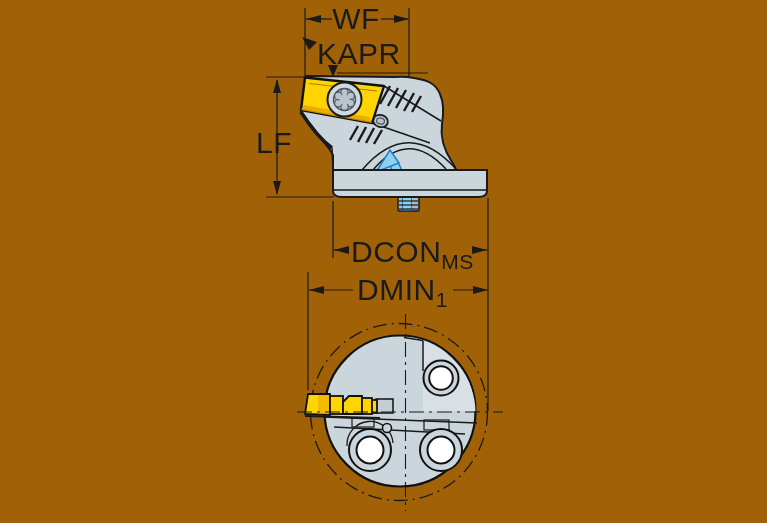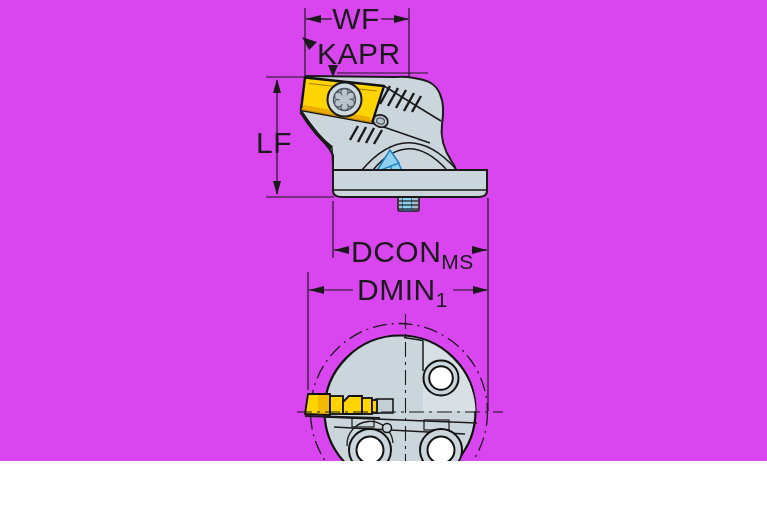--- a/index.html
+++ b/index.html
@@ -1,16 +1,16 @@
 <!DOCTYPE html>
 <html><head>
 <meta charset="utf-8">
 <style>
   html,body{margin:0;padding:0;background:#ffffff;}
-  .page{width:767px;height:461px;background:#d946ef;position:relative;overflow:hidden;}
+  .page{width:767px;height:523px;background:#a16207;position:relative;overflow:hidden;}
   svg{display:block;font-family:"Liberation Sans", sans-serif;}
   text{fill:#1a1a1a;}
   .dim-text{font-size:30px;letter-spacing:0.5px;}
   .dim-sub{font-size:21px;}
   .thin{stroke:#1a1a1a;stroke-width:1.2;fill:none;}
   .ol-thin{stroke:#1a1a1a;stroke-width:1.5;fill:none;}
   .arrow{fill:#1a1a1a;stroke:none;}
   .cl{stroke:#1a1a1a;stroke-width:1.1;fill:none;stroke-dasharray:15 5 3 5;}
   .hatch{stroke:#1a1a1a;stroke-width:2.4;fill:none;}
 </style>

